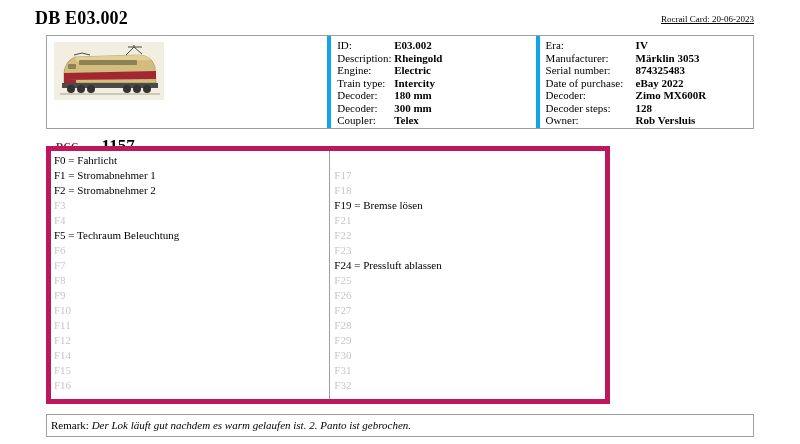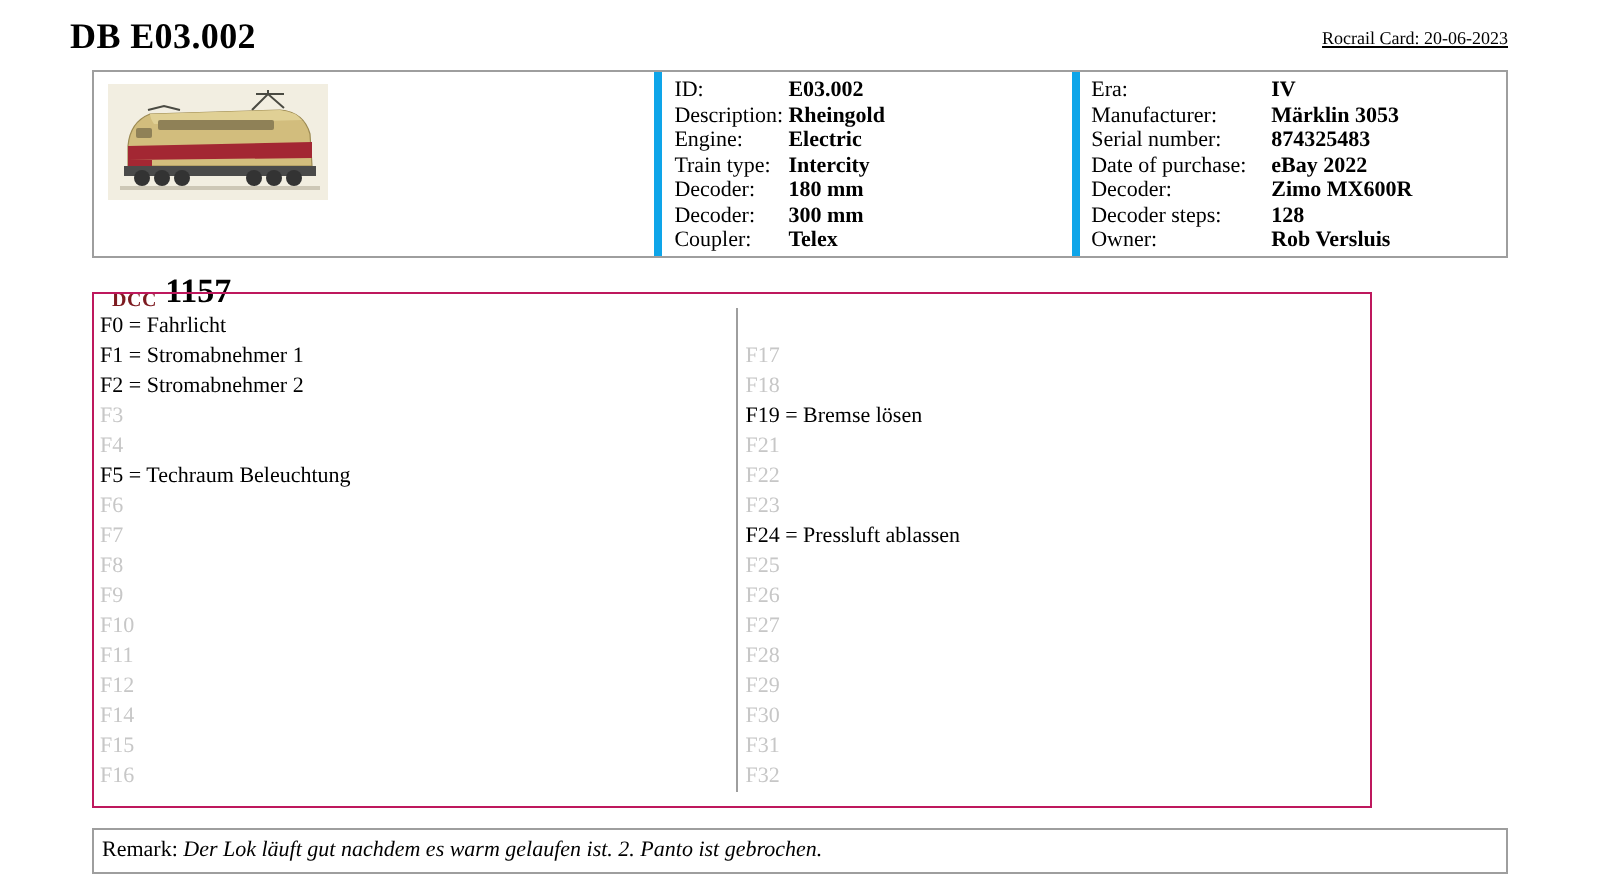--- a/index.html
+++ b/index.html
@@ -27,44 +27,44 @@
     border:1px solid #9e9e9e;
     display:flex;
   }
   .col-photo { width:281px; position:relative; }
   .loco-photo {
     position:absolute; left:7px; top:6px;
     width:110px; height:58px; display:block;
   }
   .dcc-line {
     position:absolute; left:9px; top:100px;
-    display:flex; align-items:flex-end;
+    display:flex; align-items:center;
   }
   .dcc-label { font-size:10px; font-weight:bold; color:#7d1a20; letter-spacing:0.3px; }
-  .dcc-address { font-size:17px; font-weight:bold; margin-left:4px; }
+  .dcc-address { font-size:17px; font-weight:bold; margin-left:23px; }
   .col-info {
     border-left:4px solid #0ea5e9;
     padding:3px 0 0 6px;
   }
   .col-mid { width:209px; }
   .col-right { width:218px; }
   table.info-table { border-collapse:collapse; }
   table.info-table td {
     font-size:11px; line-height:12.55px;
     white-space:nowrap; vertical-align:top; padding:0;
   }
   .col-mid td.lab { width:57px; }
   .col-right td.lab { width:90px; }
   td.val { font-weight:bold; }
   
   .fn-box {
     position:absolute; left:46px; top:146px;
-    width:640px; height:258px;
-    border:1px solid #be185d;
-    display:flex; overflow:hidden;align-items:center;
+    width:564px; height:258px;
+    border:5px solid #be185d;
+    display:flex; overflow:hidden;
   }
   .fn-col-left { width:355px; padding:2px 0 0 3px; }
   .fn-col-right { width:351px; border-left:1px solid #9e9e9e; padding:17px 0 0 4px; }
   .fn-row {
     font-size:11px; line-height:15px;
     white-space:nowrap; color:#c7c7c7;
   }
   .fn-row.on { color:#000; }
   
   .remark-box {

